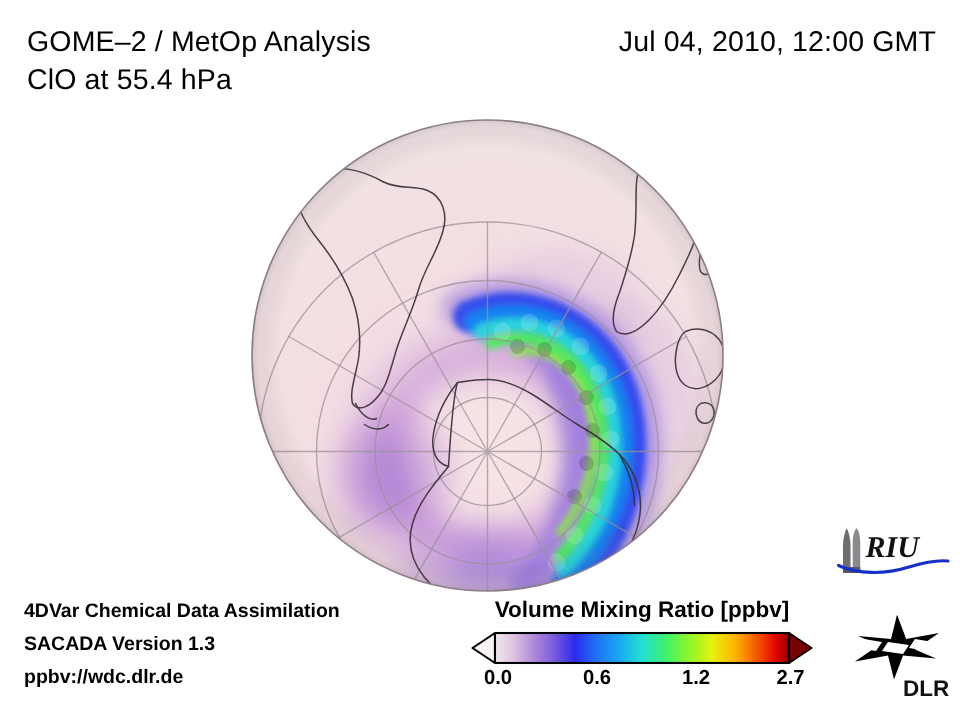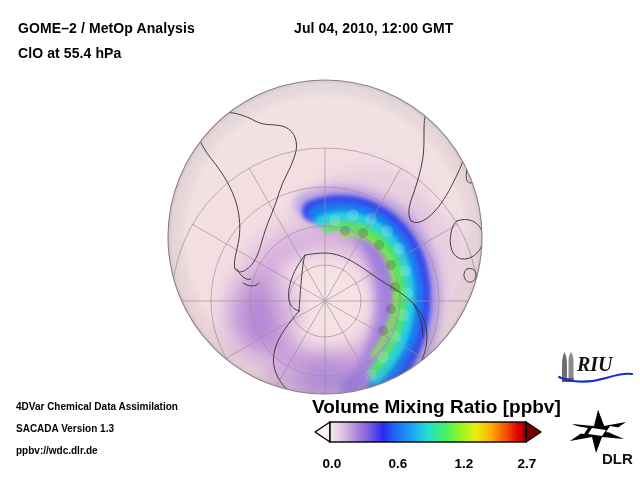--- a/index.html
+++ b/index.html
@@ -23,25 +23,25 @@
     position: absolute;
     left: 18px;
     top: 16px;
     width: 330px;
   }
   #header-right {
     position: absolute;
     right: 16px;
     top: 16px;
     width: 330px;
-    text-align: left;
+    text-align: right;
   }
   .hdr-line {
-    font-size: 14px;
-    font-weight: bold;
+    font-size: 19px;
+    font-weight: normal;
     line-height: 25px;
     white-space: nowrap;
     letter-spacing: 0.1px;
   }
 
   
   #globe-wrap {
     position: absolute;
     left: 167px;
     top: 79px;
@@ -51,50 +51,50 @@
   #globe-svg { display: block; width: 316px; height: 316px; }
 
   
   #footer-left {
     position: absolute;
     left: 16px;
     bottom: 18px;
     width: 300px;
   }
   .ft-line {
-    font-size: 10px;
+    font-size: 13px;
     font-weight: bold;
     line-height: 22px;
     white-space: nowrap;
   }
 
   
   #colorbar-block {
     position: absolute;
     left: 312px;
     top: 398px;
     width: 232px;
   }
   #colorbar-title {
-    font-size: 19px;
+    font-size: 15px;
     font-weight: bold;
     text-align: center;
     line-height: 17px;
     white-space: nowrap;
   }
   #colorbar-graphic {
     position: relative;
     margin-top: 6px;
     height: 22px;
   }
   #colorbar-svg { display: block; }
   #colorbar-ticklabels {
     position: relative;
     height: 18px;
-    margin-top: 13px;
+    margin-top: 1px;
   }
   .cb-tick {
     position: absolute;
     top: 0;
     font-size: 13.5px;
     font-weight: bold;
     transform: translateX(-50%);
     white-space: nowrap;
   }
 

